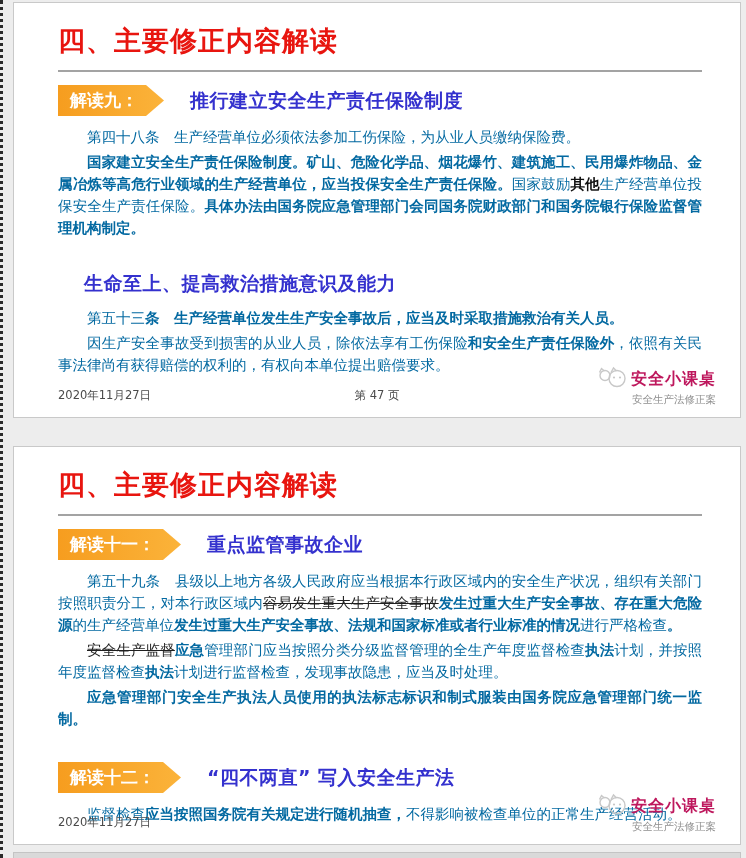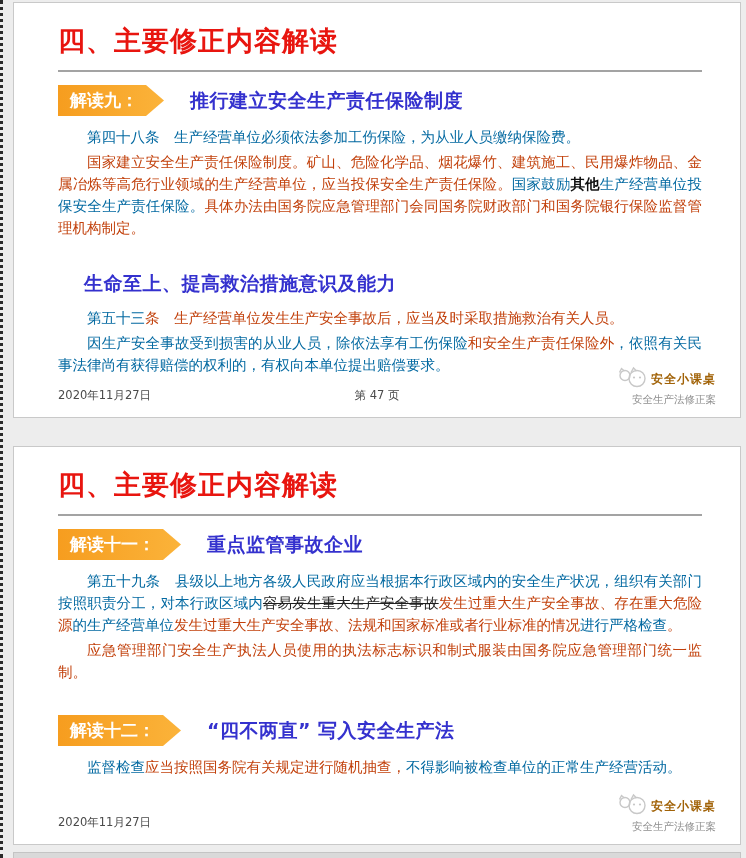--- a/index.html
+++ b/index.html
@@ -38,36 +38,36 @@
   .heading {
     color:#3431ce; font-size:19px; font-weight:bold;
     margin-left:26px; letter-spacing:0.5px; white-space:nowrap;
   }
   .para {
     font-size:14.5px; line-height:22px; color:#1f1f1f;
     text-indent:2em; text-align:justify; margin-top:3px;
   }
   .para.first { margin-top:10px; }
   .run-black  { color:#0369a1; }
-  .run-red    { color:#c2410c; font-weight:normal; }
+  .run-red    { color:#0369a1; font-weight:bold; }
   .run-bold   { color:#111111; font-weight:bold; }
   .run-strike { color:#1f1f1f; text-decoration:line-through; }
   .footer { position:absolute; left:0; right:0; bottom:10px; height:34px; }
   .f-date {
     position:absolute; left:44px; bottom:4px;
     font-size:11.5px; color:#4a4a4a;
   }
   .f-page {
     position:absolute; left:0; right:0; bottom:4px; text-align:center;
     font-size:11.5px; color:#4a4a4a;margin-top:24px;
   }
   .brand { position:absolute; right:24px; bottom:0; text-align:right; }
   .brand-row { display:flex; align-items:center; justify-content:flex-end; }
   .brand-name {
-    font-size:12px; font-weight:bold; color:#a16207;
+    font-size:16px; font-weight:bold; color:#be185d;
     letter-spacing:1px; margin-left:4px;
   }
   .brand-sub { font-size:10.5px; color:#8f8f8f; margin-top:1px; }
   .cat-icon { display:inline-block; }
 </style>
 </head>
 <body>
 
 <div class="page">
 
@@ -119,20 +119,21 @@
   <section class="slide" id="slide-2">
     <h1 class="slide-title">四、主要修正内容解读</h1>
     <div class="title-rule"></div>
 
     <div class="section">
       <div class="badge-row">
         <div class="badge">解读十一：</div>
         <div class="heading">重点监管事故企业</div>
       </div>
       <p class="para first"><span class="run-black">第五十九条　县级以上地方各级人民政府应当根据本行政区域内的安全生产状况，组织有关部门按照职责分工，对本行政区域内</span><span class="run-strike">容易发生重大生产安全事故</span><span class="run-red">发生过重大生产安全事故、存在重大危险源</span><span class="run-black">的生产经营单位</span><span class="run-red">发生过重大生产安全事故、法规和国家标准或者行业标准的情况</span><span class="run-black">进行严格检查</span><span class="run-red">。</span></p>
+      <p class="para"><span class="run-strike">安全生产监督</span><span class="run-red">应急</span><span class="run-black">管理部门应当按照分类分级监督管理的全生产年度监督检查</span><span class="run-red">执法</span><span class="run-black">计划，并按照年度监督检查</span><span class="run-red">执法</span><span class="run-black">计划进行监督检查，发现事故隐患，应当及时处理。</span></p>
       <p class="para"><span class="run-red">应急管理部门安全生产执法人员使用的执法标志标识和制式服装由国务院应急管理部门统一监制。</span></p>
     </div>
 
     <div class="section second">
       <div class="badge-row">
         <div class="badge">解读十二：</div>
         <div class="heading">“四不两直” 写入安全生产法</div>
       </div>
       <p class="para first"><span class="run-black">监督检查</span><span class="run-red">应当按照国务院有关规定进行随机抽查，</span><span class="run-black">不得影响被检查单位的正常生产经营活动。</span></p>
     </div>

